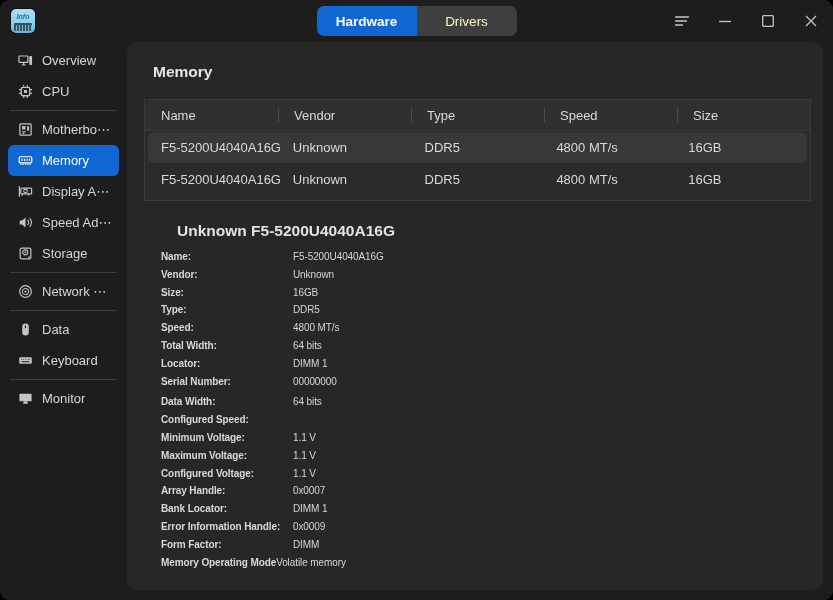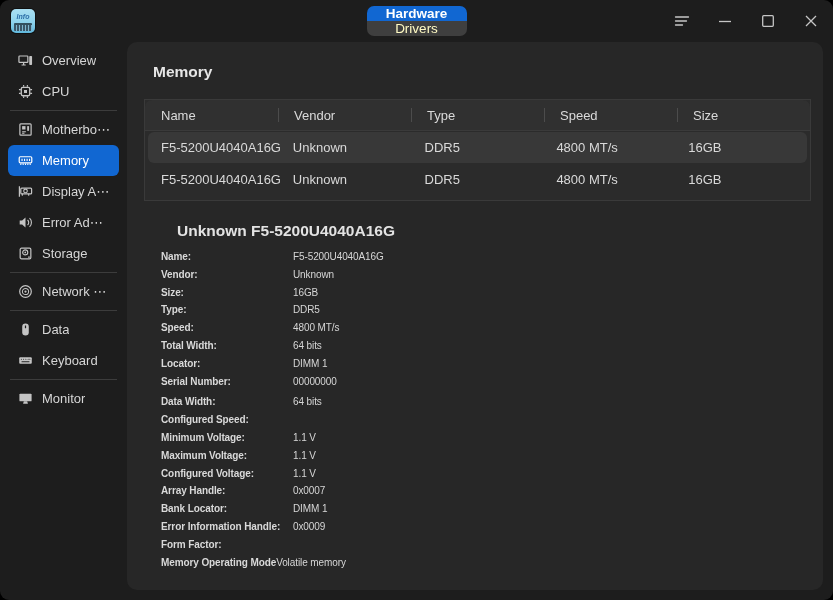--- a/index.html
+++ b/index.html
@@ -7,21 +7,21 @@
   .window{position:relative;width:833px;height:600px;background:#1d1d1d;border-radius:9px;overflow:hidden;}
 
   
   .titlebar{position:relative;height:42px;}
   .app-icon{position:absolute;left:11px;top:9px;width:24px;height:24px;border-radius:5px;
     background:linear-gradient(180deg,#aadff2 0%,#8ed2ec 55%,#5fb7dc 100%);
     box-shadow:0 0 0 1px #101010;display:flex;flex-direction:column;align-items:center;justify-content:flex-start;cursor:default;}
   .app-icon-text{font-size:7px;font-weight:bold;font-style:italic;color:#2d6ea8;margin-top:4px;line-height:7px;}
   .app-icon-pins{margin-top:3px;width:18px;height:6px;border-radius:1px;background:
     repeating-linear-gradient(90deg,#3a5668 0 2px,#7fb6cf 2px 3px);border-top:2px solid #33505f;}
-  .tabs{position:absolute;left:50%;top:6px;transform:translateX(-50%);display:flex;height:30px;border-radius:7px;overflow:hidden;flex-direction:column;}
+  .tabs{position:absolute;left:50%;top:6px;transform:translateX(-50%);display:flex;height:30px;border-radius:7px;overflow:hidden;}
   .tab{width:100px;display:flex;align-items:center;justify-content:center;font-size:13.5px;color:#fef9c3;background:#3f3f3f;cursor:pointer;}
   .tab.active{background:#1167d2;color:#ffffff;font-weight:bold;}
   .win-controls{position:absolute;right:14px;top:0;height:42px;display:flex;align-items:center;gap:27px;}
   .win-btn{width:16px;height:16px;color:#c6c6c6;display:flex;align-items:center;justify-content:center;cursor:pointer;}
   .win-btn svg{display:block;}
 
   
   .sidebar{position:absolute;left:0;top:42px;width:127px;bottom:0;padding-top:3px;box-sizing:border-box;}
   .sb-item{height:31px;margin:0 8px;border-radius:6px;display:flex;align-items:center;padding-left:10px;gap:9px;
     color:#d6d6d6;font-size:13px;cursor:pointer;white-space:nowrap;overflow:hidden;}
@@ -154,21 +154,21 @@
         </span>
         <span class="sb-label">Display A⋯</span>
       </div>
       <div class="sb-item">
         <span class="sb-icon">
           <svg width="15" height="15" viewBox="0 0 16 16">
             <path d="M1.8 5.8v4.4h2.6L8 13.4V2.6L4.4 5.8H1.8z" fill="currentColor"></path>
             <path d="M10.2 5.3a3.6 3.6 0 010 5.4M12.3 3.4a6.2 6.2 0 010 9.2" fill="none" stroke="currentColor" stroke-width="1.2"></path>
           </svg>
         </span>
-        <span class="sb-label">Error Ad⋯</span>
+        <span class="sb-label">Speed Ad⋯</span>
       </div>
       <div class="sb-item">
         <span class="sb-icon">
           <svg width="15" height="15" viewBox="0 0 16 16">
             <rect x="2.3" y="2.3" width="11.4" height="11.4" rx="1.5" fill="none" stroke="currentColor" stroke-width="1.3"></rect>
             <circle cx="7.7" cy="6.8" r="2.7" fill="none" stroke="currentColor" stroke-width="1.2"></circle>
             <circle cx="7.7" cy="6.8" r="0.9" fill="currentColor"></circle>
             <path d="M10.8 11.8h1.8" stroke="currentColor" stroke-width="1.3" fill="none"></path>
           </svg>
         </span>
@@ -308,20 +308,21 @@
           <div class="detail-row">
             <span class="detail-label">Bank Locator:</span>
             <span class="detail-value">DIMM 1</span>
           </div>
           <div class="detail-row">
             <span class="detail-label">Error Information Handle:</span>
             <span class="detail-value">0x0009</span>
           </div>
           <div class="detail-row">
             <span class="detail-label">Form Factor:</span>
+            <span class="detail-value">DIMM</span>
           </div>
           <div class="detail-row flow">
             <span class="detail-label">Memory Operating Mode</span>
             <span class="detail-value">Volatile memory</span>
           </div>
         </div>
     </div>
   </div>
 
 </div>

